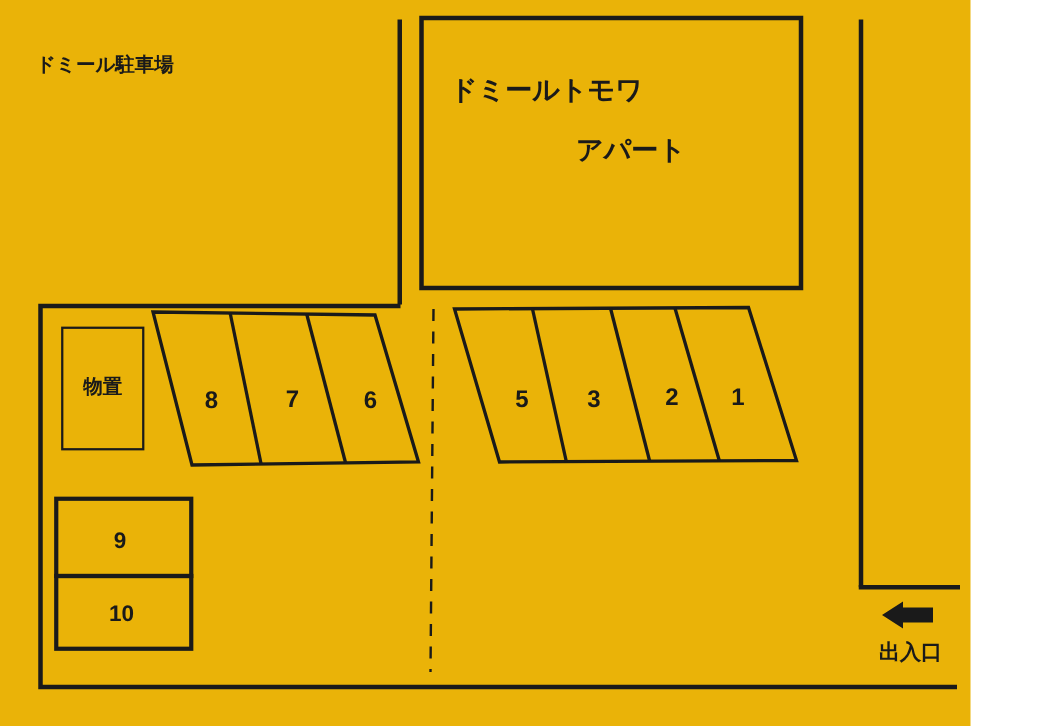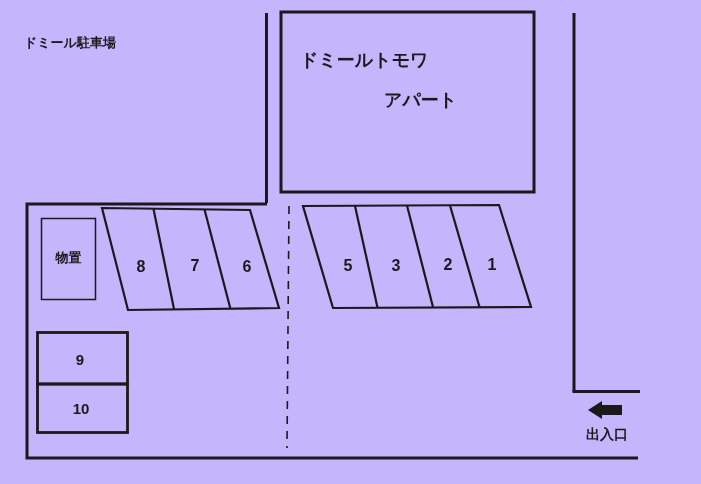--- a/index.html
+++ b/index.html
@@ -2,23 +2,23 @@
 <html><head>
 <meta charset="utf-8">
 <style>
   html, body {
     margin: 0;
     padding: 0;
     background: #ffffff;
   }
   .stage {
     position: relative;
-    width: 701px;
+    width: 647px;
     height: 484px;
-    background: #c4b5fd;
+    background: #eab308;
     overflow: hidden;
     font-family: "Liberation Sans", "DejaVu Sans", sans-serif;
   }
   svg {
     position: absolute;
     left: 0;
     top: 0;
     display: block;
   }
   .ink-stroke {

